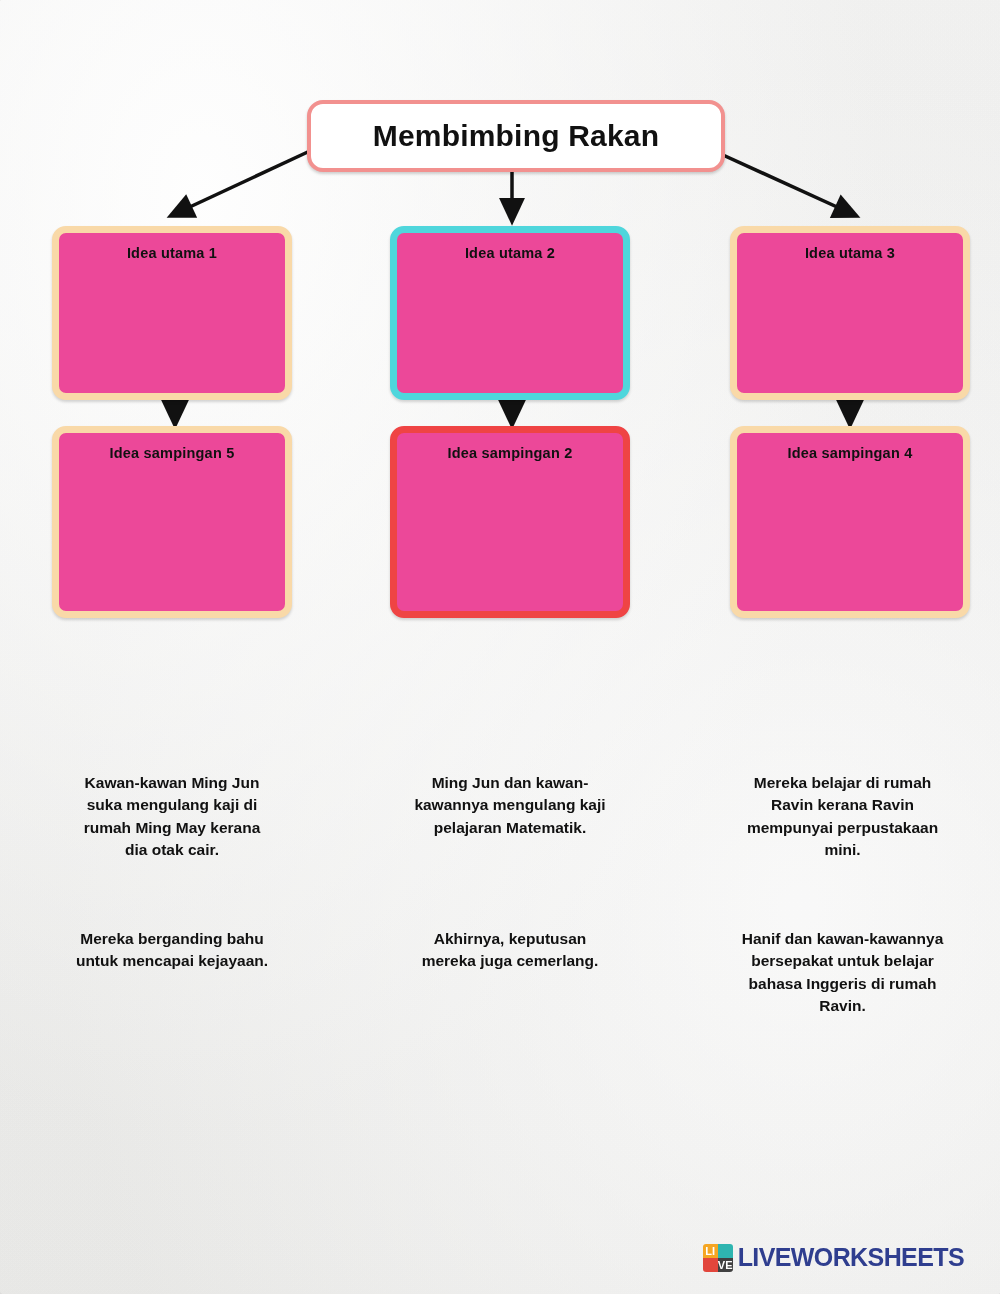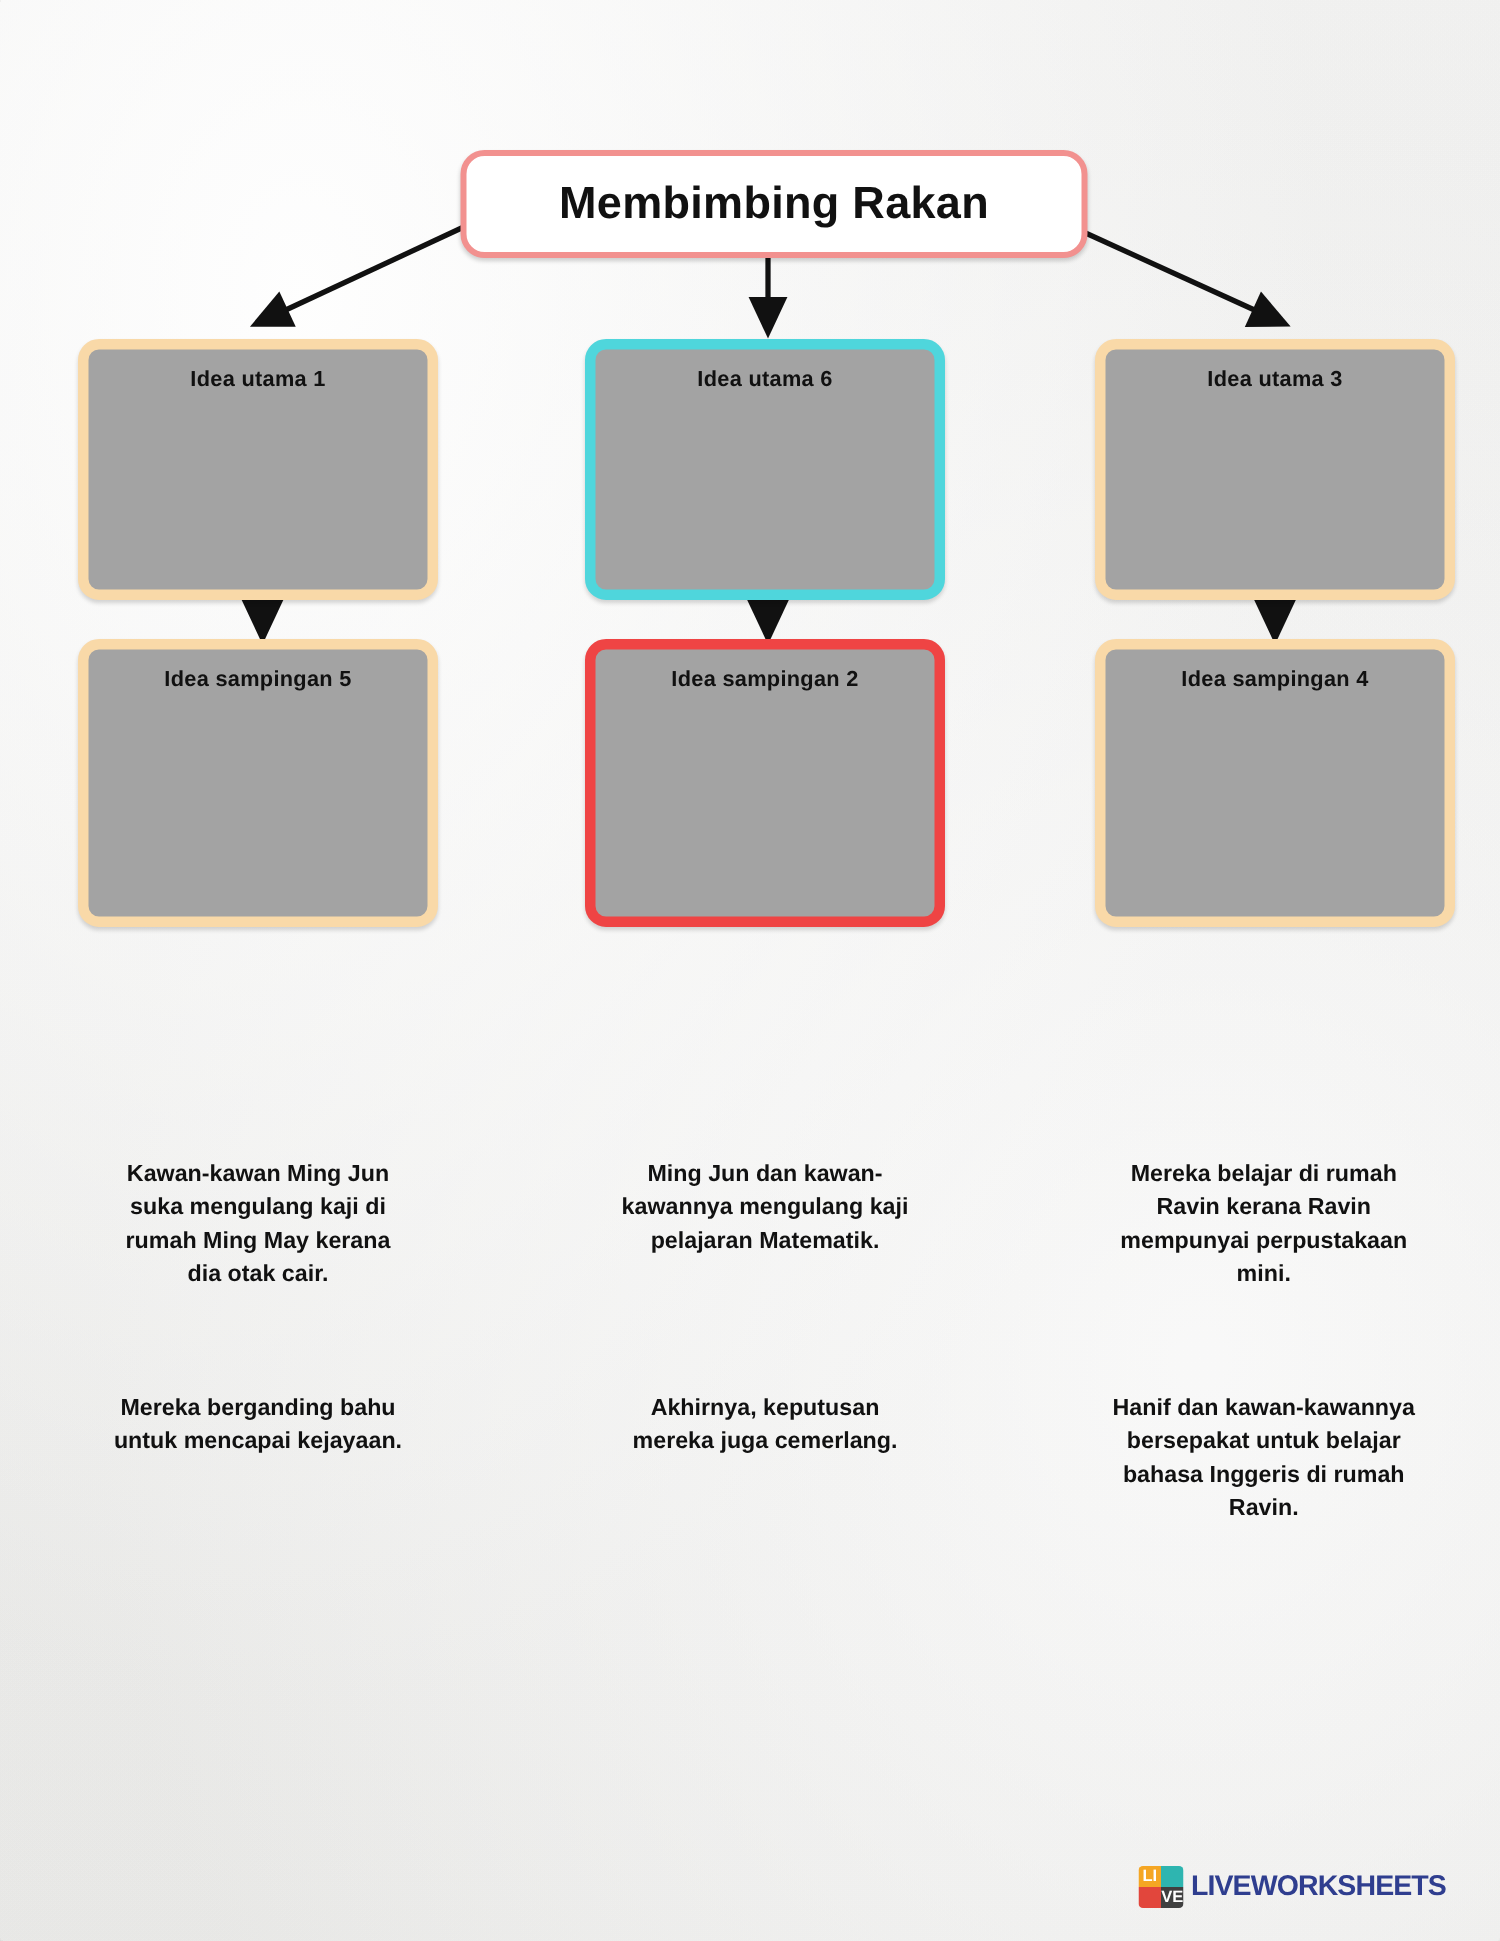--- a/index.html
+++ b/index.html
@@ -35,21 +35,21 @@
     box-shadow:0 2px 3px rgba(0,0,0,0.18);
     display:flex; align-items:center; justify-content:center;
   }
   .title-box span{
     font-size:30px; font-weight:bold; color:#111; letter-spacing:0.2px;
   }
 
   
   .box{
     position:absolute;
-    background:#a3a3a3;
+    background:#ec4899;
     border-radius:14px;
     box-shadow:0 2px 3px rgba(0,0,0,0.16);
     display:flex; justify-content:center;
   }
   .box .lbl{
     font-size:14.5px; font-weight:bold; color:#111; margin-top:12px;
     text-align:center; letter-spacing:0.2px;
   }
   .peach{ border:7px solid #f9d9a8; }
   .cyan { border:7px solid #4fd6dc; }
@@ -86,21 +86,21 @@
     grid-template-columns:1fr 1fr; grid-template-rows:1fr 1fr;
     border-radius:3px; overflow:hidden;
     font-size:11px; font-weight:bold; color:#fff;
   }
   .logo-mark div{ display:flex; align-items:center; justify-content:center; }
   .lq1{ background:#f5a623; }
   .lq2{ background:#2eb5b0; }
   .lq3{ background:#e2463c; }
   .lq4{ background:#404040; }
   .logo-text{
-    font-size:19px; font-weight:bold; color:#2f3e8f; letter-spacing:-0.6px;
+    font-size:25px; font-weight:bold; color:#2f3e8f; letter-spacing:-0.6px;
   }
 </style>
 </head>
 <body>
 
 <div class="paper-texture"></div>
 
 <div class="sheet">
 
   <svg class="arrows" width="1000" height="660">
@@ -122,21 +122,21 @@
   </svg>
 
   <div class="title-box">
     <span>Membimbing Rakan</span>
   </div>
 
   <div class="box peach main1">
     <div class="lbl">Idea utama 1</div>
   </div>
   <div class="box cyan main2">
-    <div class="lbl">Idea utama 6</div>
+    <div class="lbl">Idea utama 2</div>
   </div>
   <div class="box peach main3">
     <div class="lbl">Idea utama 3</div>
   </div>
 
   <div class="box peach side1">
     <div class="lbl">Idea sampingan 5</div>
   </div>
   <div class="box blue side2">
     <div class="lbl">Idea sampingan 2</div>

